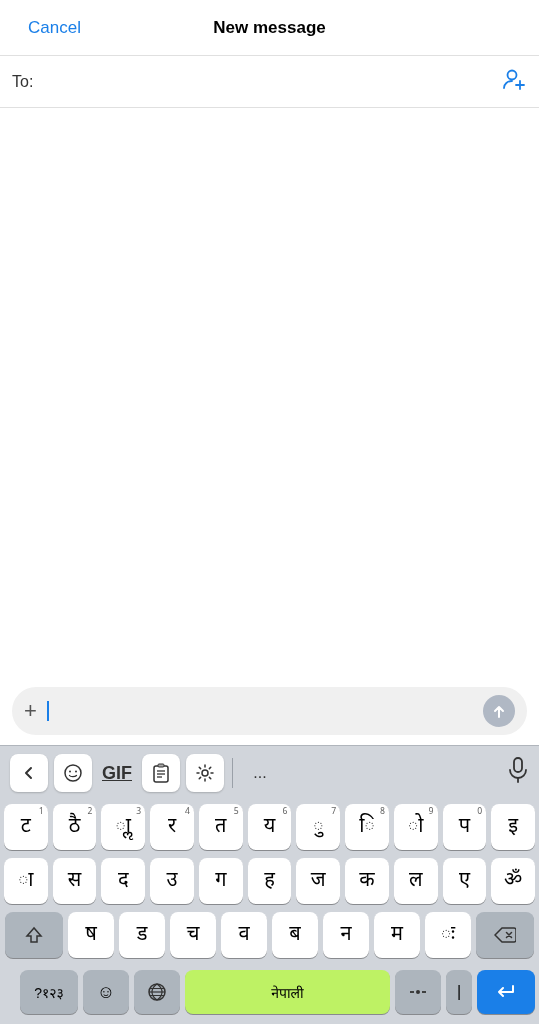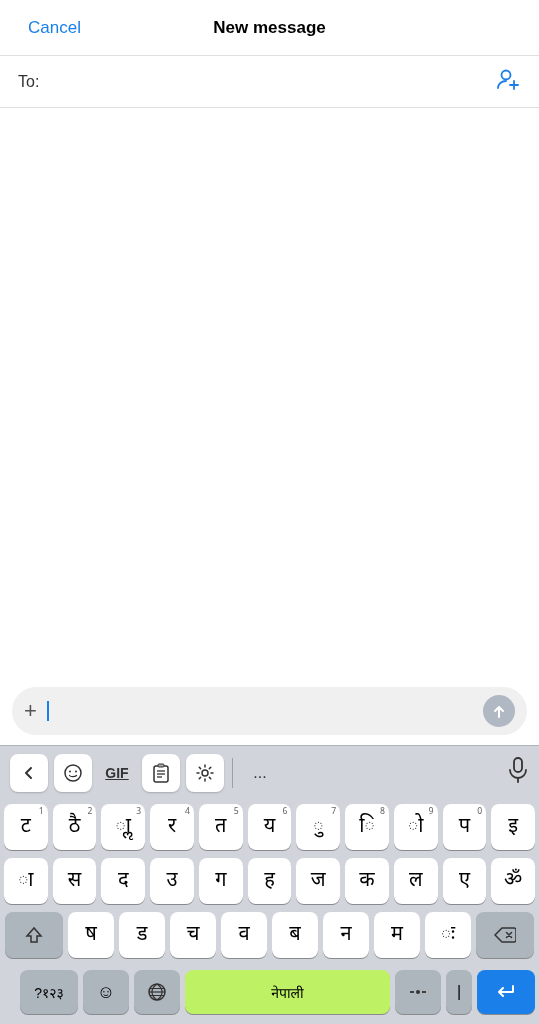--- a/index.html
+++ b/index.html
@@ -35,21 +35,21 @@
     .header-title {
       font-size: 17px;
       font-weight: 700;
       color: #000;
     }
 
     
     .to-row {
       display: flex;
       align-items: center;
-      padding: 12px 18px;
+      padding: 12px 12px;
       border-bottom: 1px solid #e0e0e0;
       height: 52px;
     }
     .to-label {
       font-size: 16px;
       color: #333;
       margin-right: 8px;
     }
     .to-input {
       flex: 1;
@@ -358,21 +358,21 @@
     </svg>
   </button>
   <button class="toolbar-btn">
     <svg width="20" height="20" viewBox="0 0 20 20" fill="none">
       <circle cx="10" cy="10" r="8" stroke="#333" stroke-width="1.5"></circle>
       <circle cx="7" cy="8.5" r="1" fill="#333"></circle>
       <circle cx="13" cy="8.5" r="1" fill="#333"></circle>
       <path d="M6.5 12.5c1 1.5 5.5 1.5 7 0" stroke="#333" stroke-width="1.3" stroke-linecap="round"></path>
     </svg>
   </button>
-  <button class="toolbar-btn" style="background:none;box-shadow:none;font-size:14px;font-weight:700;text-decoration:underline;">GIF</button>
+  <button class="toolbar-btn" style="background:none;box-shadow:none;font-size:18px;font-weight:700;text-decoration:underline;">GIF</button>
   <button class="toolbar-btn">
     <svg width="18" height="20" viewBox="0 0 18 20" fill="none">
       <rect x="2" y="3" width="14" height="16" rx="2" stroke="#333" stroke-width="1.5"></rect>
       <rect x="6" y="1" width="6" height="3" rx="1" fill="#aaa" stroke="#333" stroke-width="1"></rect>
       <line x1="5" y1="8" x2="13" y2="8" stroke="#333" stroke-width="1.3"></line>
       <line x1="5" y1="11" x2="13" y2="11" stroke="#333" stroke-width="1.3"></line>
       <line x1="5" y1="14" x2="10" y2="14" stroke="#333" stroke-width="1.3"></line>
     </svg>
   </button>
   <button class="toolbar-btn">

